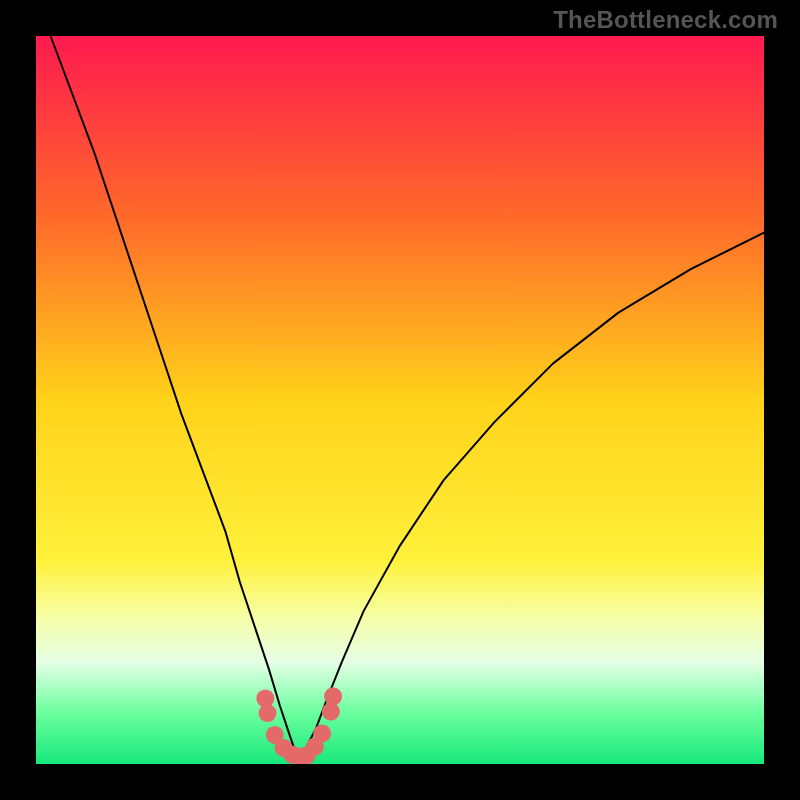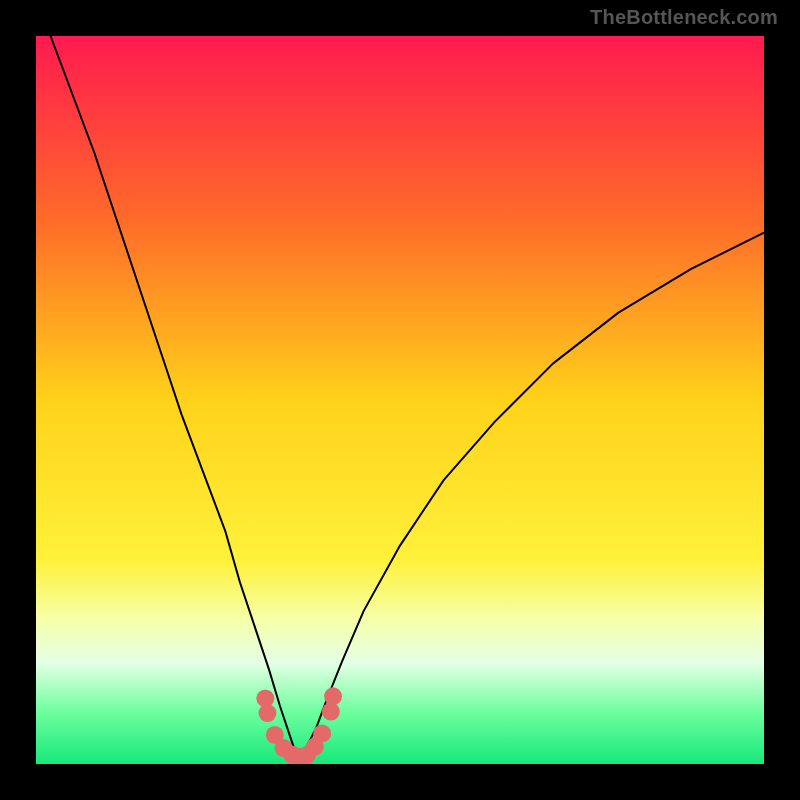--- a/index.html
+++ b/index.html
@@ -21,21 +21,21 @@
     top: 36px;
     width: 728px;
     height: 728px;
     overflow: hidden;
   }
   .watermark {
     position: absolute;
     top: 6px;
     right: 22px;
     font-family: Arial, Helvetica, sans-serif;
-    font-size: 20px;
+    font-size: 24px;
     font-weight: 600;
     color: #555;
     letter-spacing: 0.2px;
     user-select: none;
   }
   svg { display: block; }
 </style>
 </head>
 <body>
 

